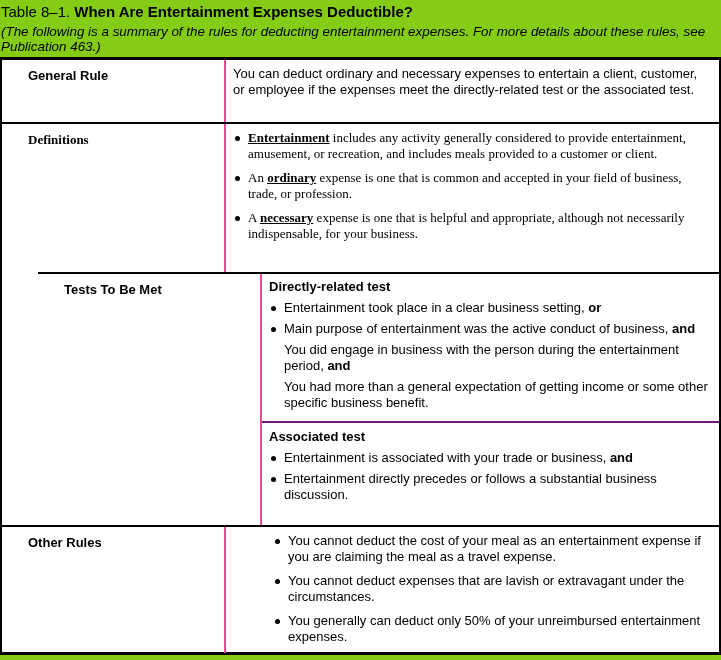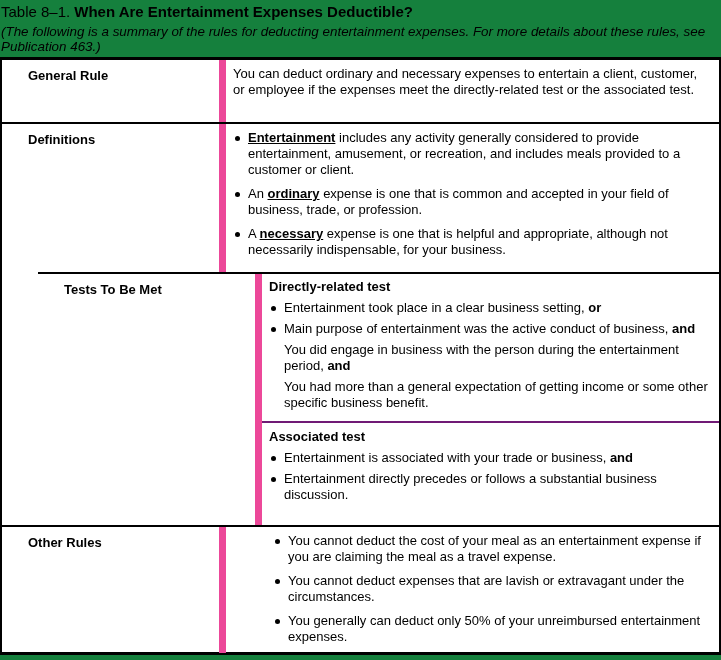--- a/index.html
+++ b/index.html
@@ -1,21 +1,21 @@
 <!DOCTYPE html>
 <html><head>
 <meta charset="utf-8">
 <style>
   * { box-sizing: border-box; }
   html, body { margin: 0; padding: 0; background: #ffffff; }
   .page {
     position: relative;
     width: 721px;
     height: 660px;
-    background: #15803d;
+    background: #84cc16;
     color: #000000;
     font-family: "Liberation Sans", "DejaVu Sans", sans-serif;
     overflow: hidden;
   }
   
   .title-line {
     padding: 2px 4px 0 1px;
     font-size: 15px;
     line-height: 19px;
     white-space: nowrap;
@@ -39,25 +39,25 @@
     border-top-width: 3px;
     border-bottom-width: 3px;
     background: #fff;
   }
   .trow {
     display: grid;
     grid-template-columns: 224px 1fr;
   }
   .trow + .trow { border-top: 2px solid #000; }
   .row1 { height: 62px; }
-  .row2 { height: 150px; }
+  .row2 { height: 150px; font-family: Liberation Serif, serif; }
   .row3 { height: 253px; margin-left: 36px; }
   .row4 { height: 105px; gap: 40px; }
   .lcell {
-    border-right: 7px solid #ec4899;
+    border-right: 2px solid #ec4899;
     padding: 8px 1px 0 26px;
     font-weight: bold;
     font-size: 13px;
     line-height: 16px;
   }
   .rcell {
     padding: 6px 10px 0 7px;
     font-size: 13px;
     line-height: 16px;
   }

